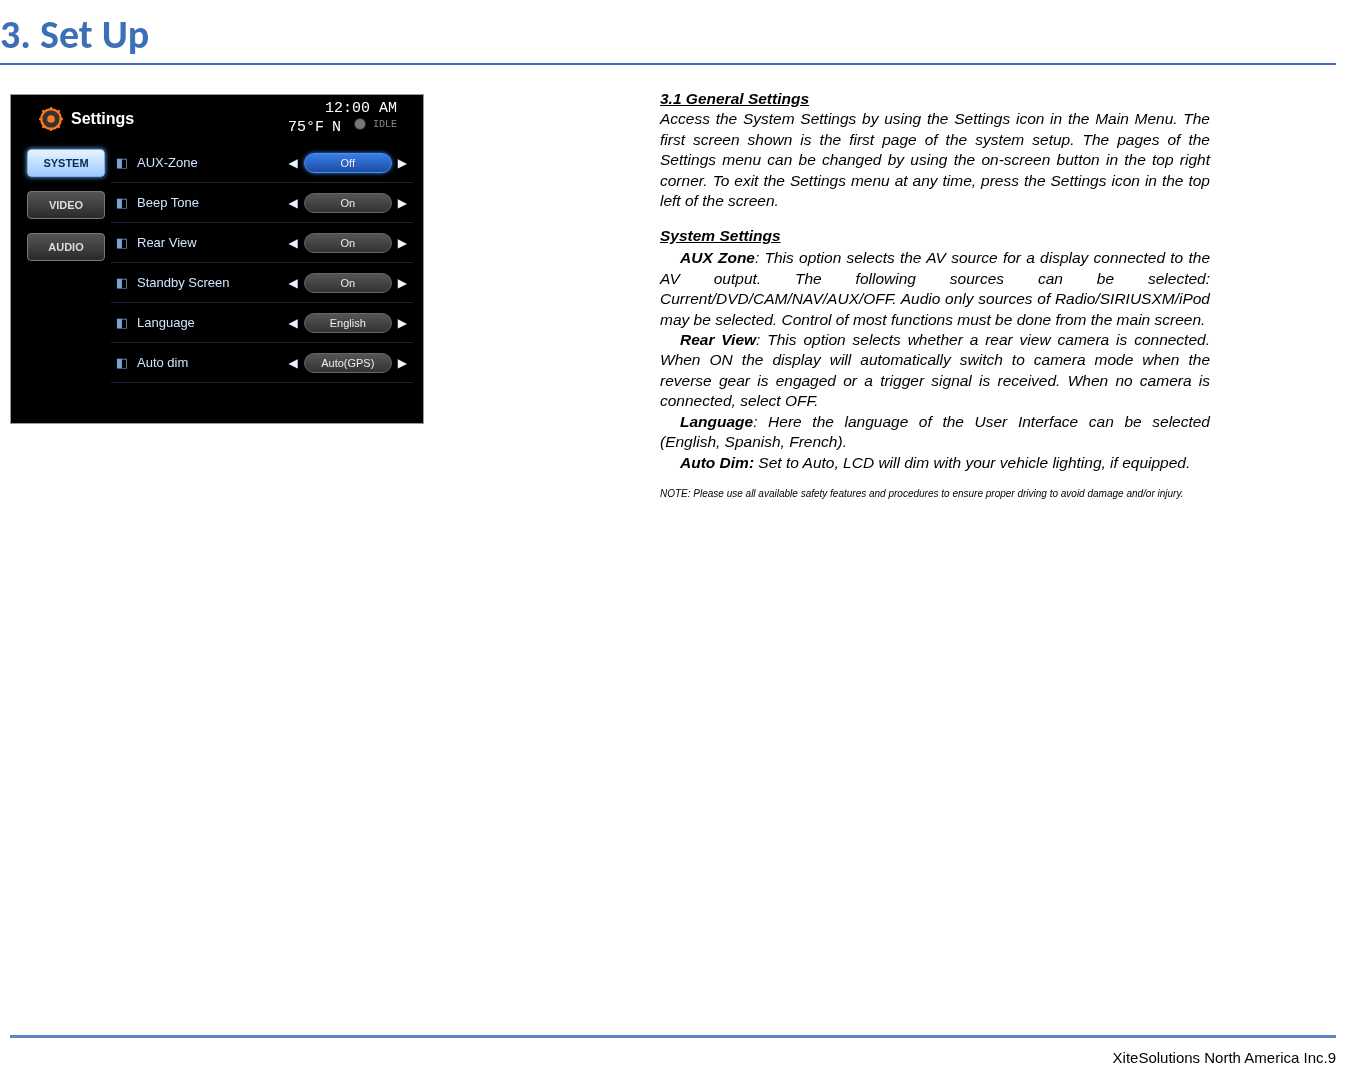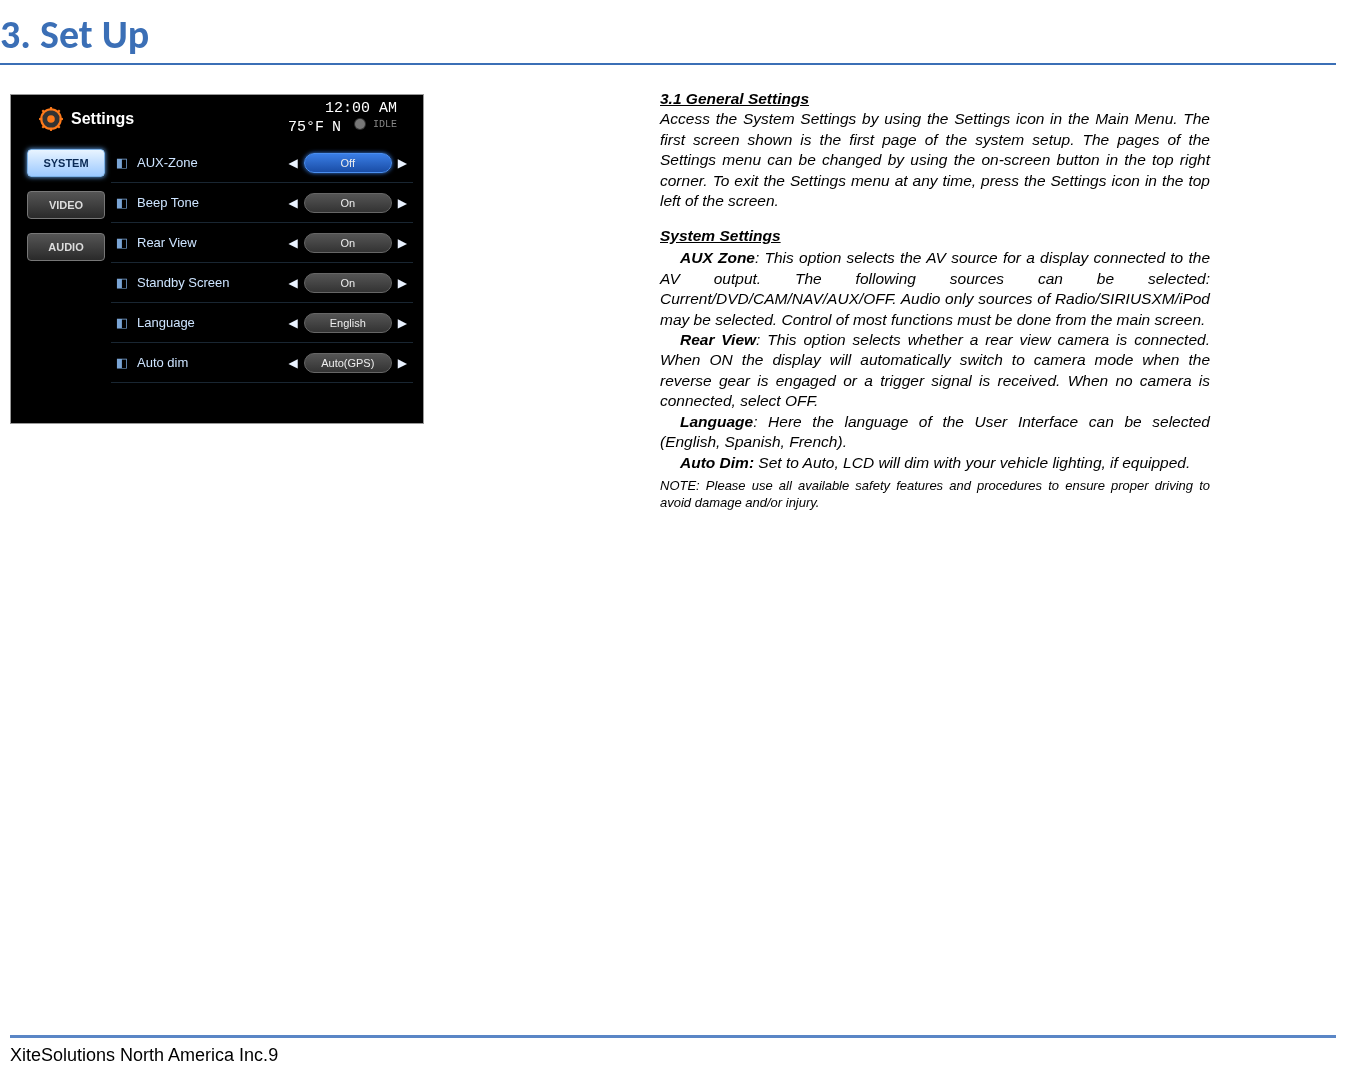--- a/index.html
+++ b/index.html
@@ -156,36 +156,36 @@
     background: linear-gradient(#3a7ee6, #1a4da6);
     border: 1px solid #4a8eef;
     box-shadow: 0 0 4px #3a7ee6;
   }
 
   .section-h { font-style: italic; font-weight: bold; text-decoration: underline; }
   .para { font-style: italic; margin-bottom: 14px; text-align: justify; }
   .subh { font-style: italic; font-weight: bold; text-decoration: underline; margin-bottom: 2px; }
   .def { font-style: italic; text-align: justify; }
   .def .term { font-weight: bold; margin-left: 20px; }
-  .note { font-style: italic; font-size: 13px; margin-top: 4px; text-align: justify; }
+  .note { font-style: italic; font-size: 10px; margin-top: 14px; text-align: justify; }
 
   .footer-rule {
     position: absolute;
     left: 10px; right: 20px;
     bottom: 38px;
     height: 3px;
     background: #5a86c6;
   }
   .footer {
     position: absolute;
-    left: 10px; right: 32px;
+    left: 10px; right: 20px;
     bottom: 10px;
     display: flex;
-    justify-content: flex-start;
-    font-size: 18px;
+    justify-content: flex-end;
+    font-size: 15px;
     color: #000;
   }
 </style>
 </head>
 <body>
 
 <div class="page-title">3. Set Up</div>
 <div class="title-rule"></div>
 
 <div class="main">

